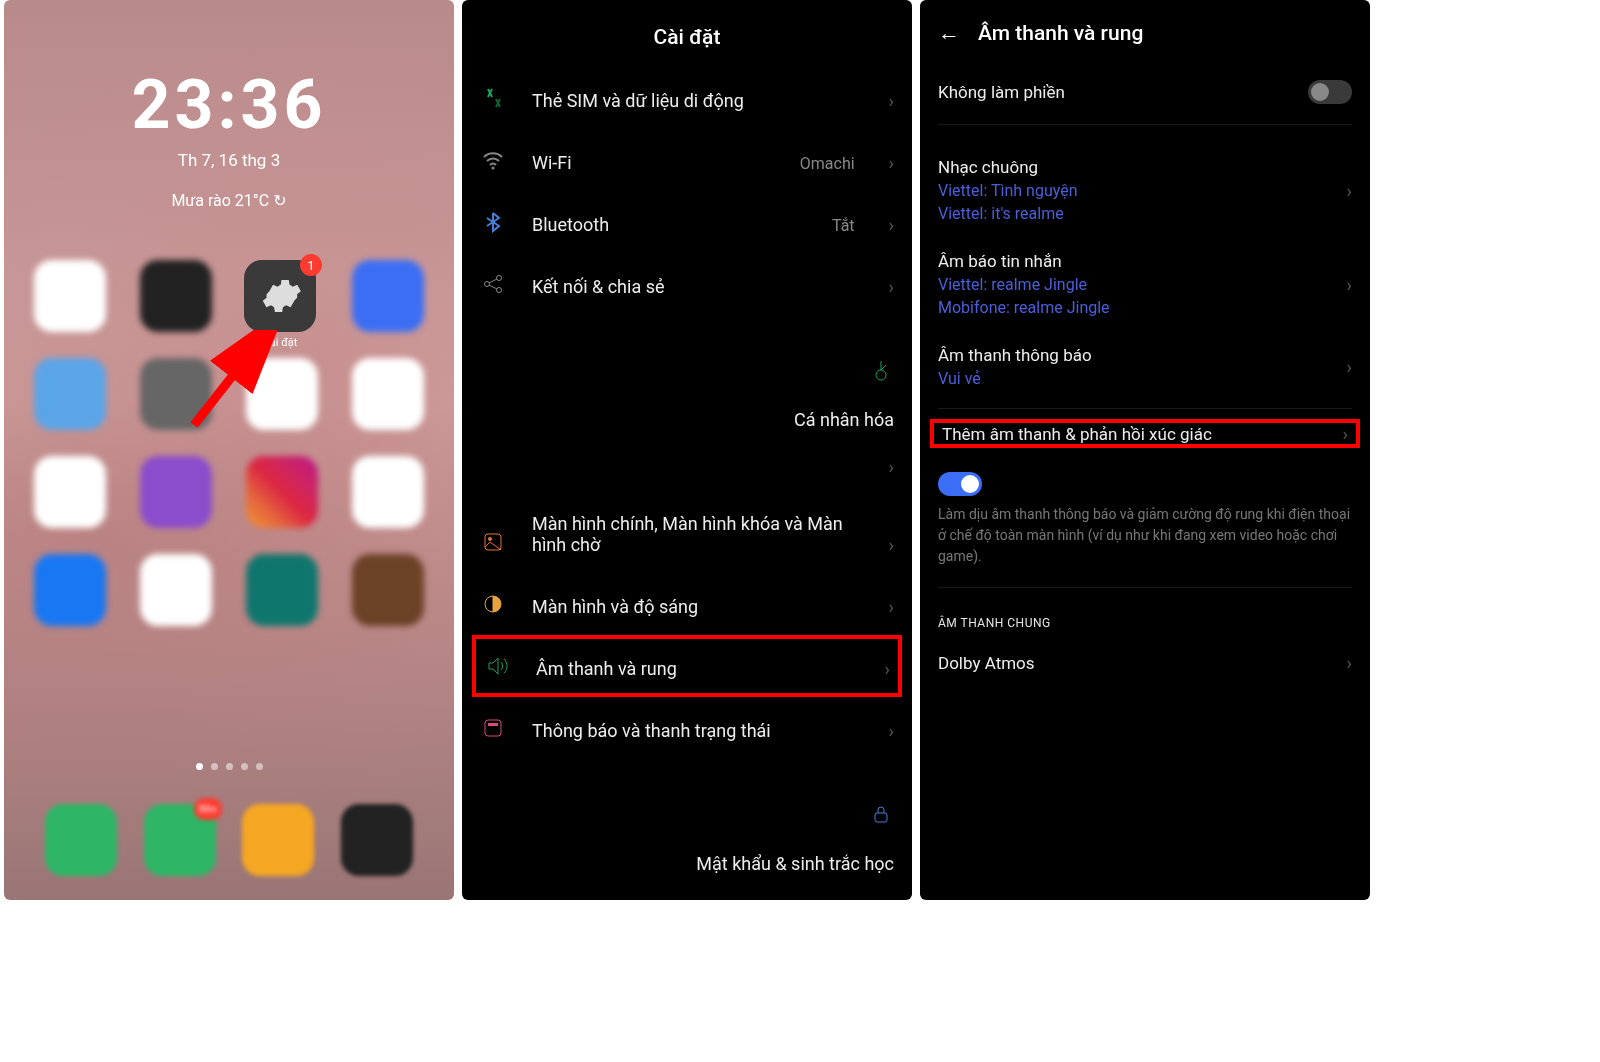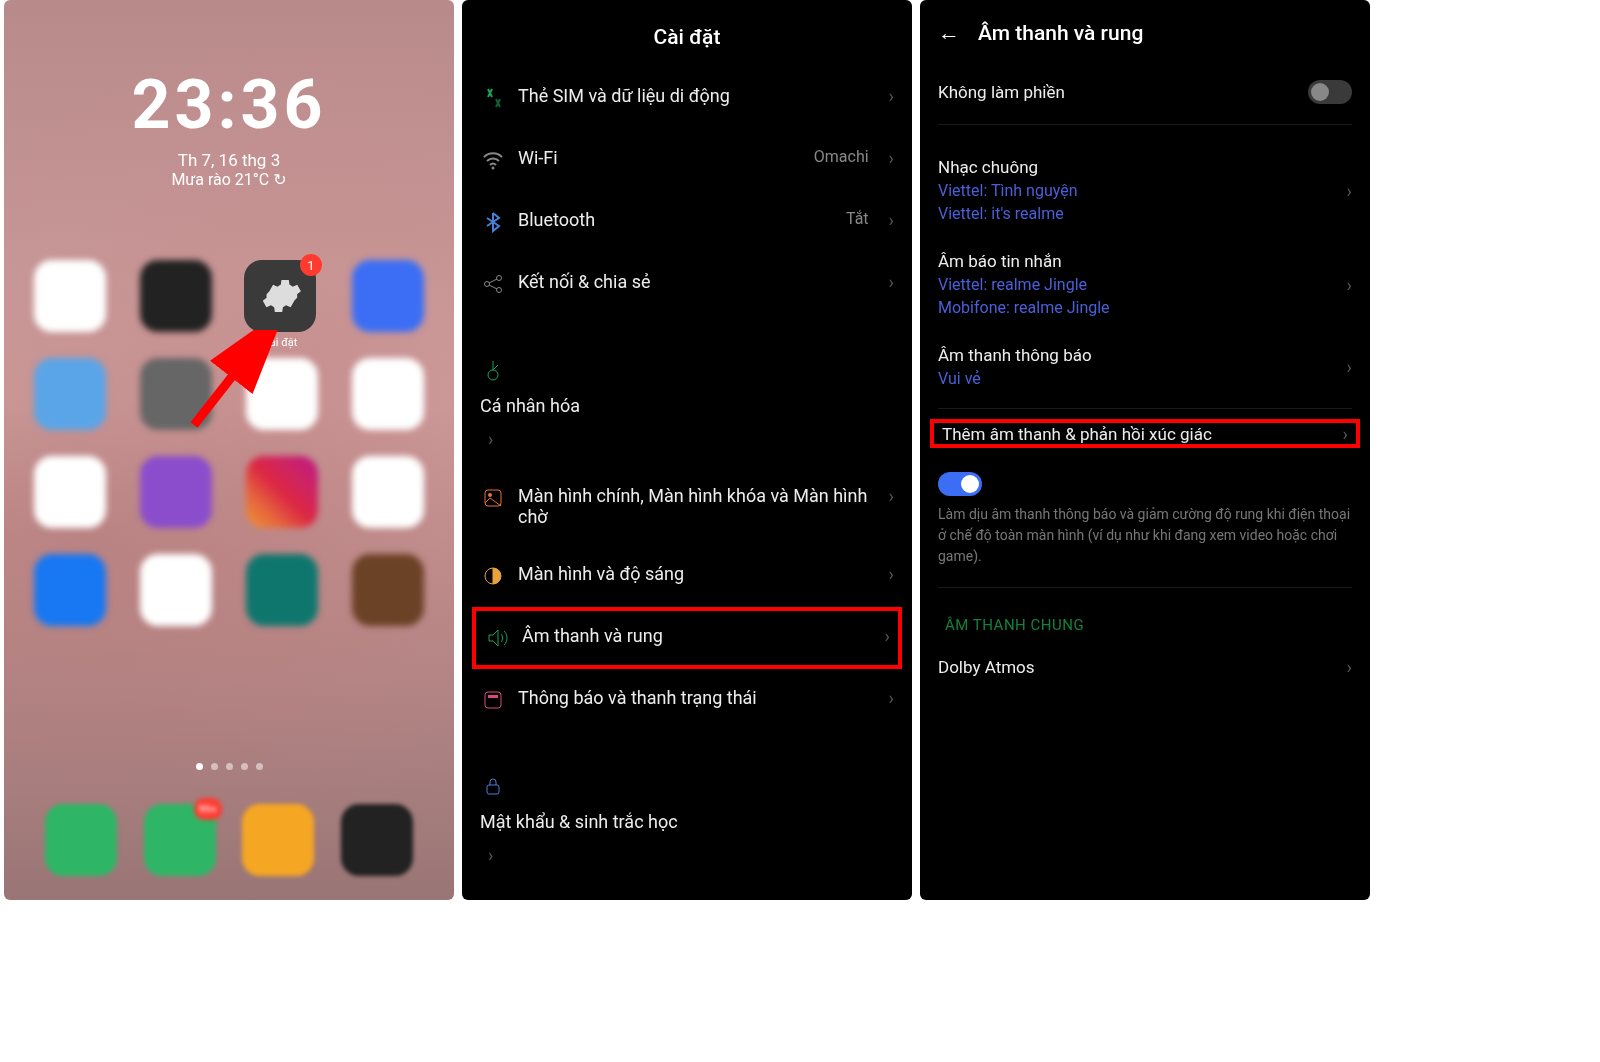--- a/index.html
+++ b/index.html
@@ -44,21 +44,21 @@
   font-size: 68px;
   font-weight: 700;
   letter-spacing: 4px;
 }
 .clock-date {
   font-size: 17px;
   margin-top: 5px;
 }
 .clock-weather {
   font-size: 16px;
-  margin-top: 0;
+  margin-top: 21px;
 }
 .refresh-icon {
   display: inline-block;
   margin-left: 4px;
 }
 .icon-grid {
   position: absolute;
   top: 260px;
   left: 0;
   right: 0;
@@ -159,23 +159,23 @@
 }
 .header-with-back .title {
   font-size: 21px;
   font-weight: 500;
 }
 .settings-list {
   padding: 0 18px;
 }
 .settings-item {
   display: flex;
-  align-items: flex-start;
+  align-items: flex-end;
   padding: 18px 0;
-  gap: 12px;
+  gap: 26px;
   position: relative;
 }
 .settings-item.section-gap { margin-top: 24px; flex-direction: column; }
 .item-icon {
   width: 26px;
   height: 26px;
   display: flex;
   align-items: center;
   justify-content: center;
   flex-shrink: 0;
@@ -241,25 +241,24 @@
   left: 3px;
 }
 .toggle.on .toggle-knob { background: #fff; left: 23px; }
 .p3-desc {
   font-size: 14px;
   color: #777;
   margin-top: 8px;
   line-height: 1.5;
 }
 .p3-section-h {
-  font-size: 15px;
-  color: #15803d;
+  font-size: 12px;
+  color: #e5e5e5;
   padding: 22px 18px 8px;
   letter-spacing: 0.5px;
-  margin-left: 7px;
 }
 .divider {
   height: 1px;
   background: #1a1a1a;
   margin: 6px 18px;
 }
 </style>
 </head>
 <body>
 

